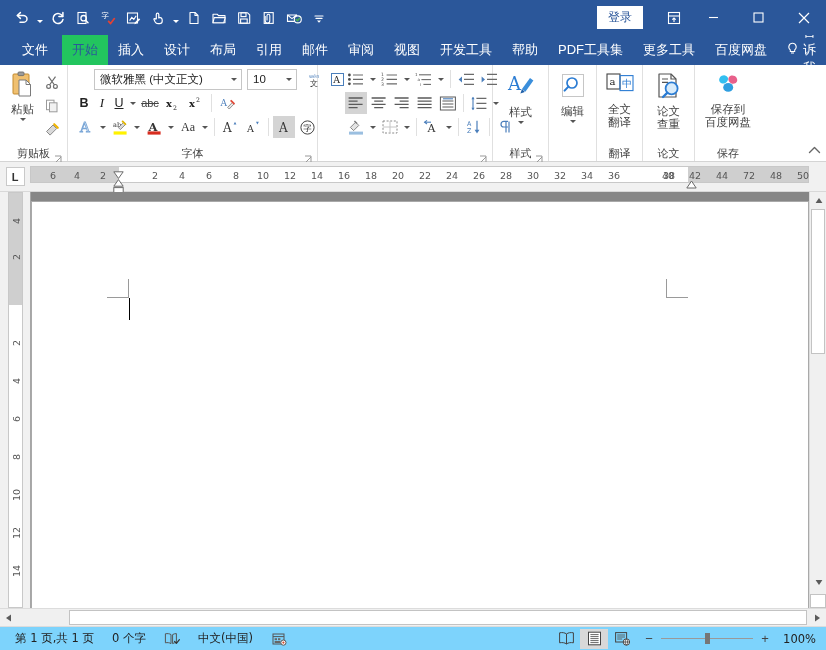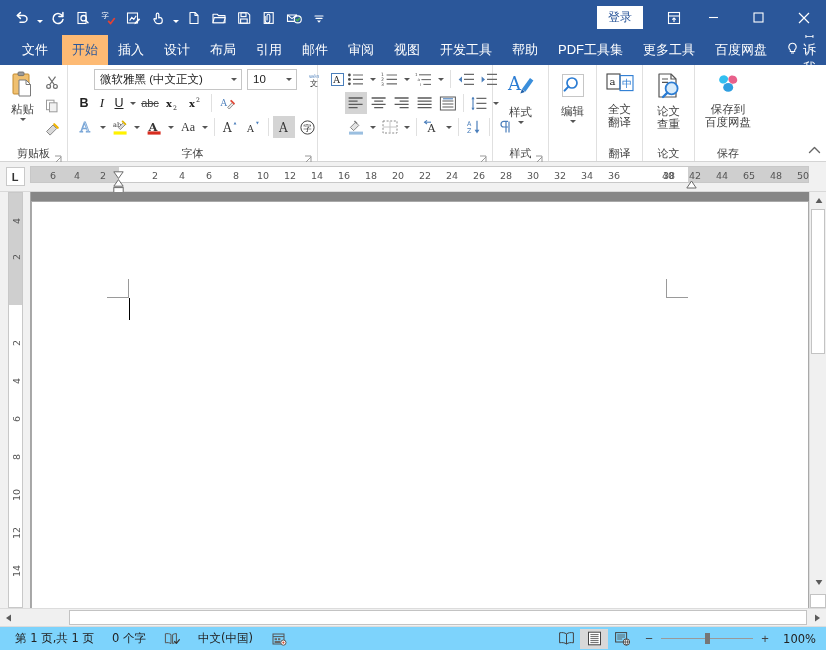--- a/index.html
+++ b/index.html
@@ -43,21 +43,21 @@
 
   
   .tabstrip {
     height: 30px; background: #2b579a; display: flex; align-items: flex-end;
     flex: 0 0 30px; padding-left: 8px; font-size: 13px;
   }
   .tab {
     height: 30px; padding: 0 10px; color: #fff;
     display: flex; align-items: center; white-space: nowrap;
   }
-  .tab.active { background: #fdba74; color: #2b579a; }
+  .tab.active { background: #22c55e; color: #2b579a; }
   .tab.file { padding: 0 14px; }
   .tellme { display: flex; align-items: center; gap: 4px; padding: 0 9px; color: #fff; height: 30px; }
   .share  { display: flex; align-items: center; gap: 4px; padding: 0 9px 0 12px; color: #fff; height: 30px; }
 
   
   .ribbon {
     flex: 0 0 97px; height: 97px; background: #fff;
     border-bottom: 1px solid #d4d4d4;
     display: flex; align-items: stretch; position: relative;
   }
@@ -771,21 +771,21 @@
       <span class="hr-num" style="left:448px">26</span>
       <span class="hr-num" style="left:475px">28</span>
       <span class="hr-num" style="left:502px">30</span>
       <span class="hr-num" style="left:529px">32</span>
       <span class="hr-num" style="left:556px">34</span>
       <span class="hr-num" style="left:583px">36</span>
       <span class="hr-num" style="left:638px">38</span>
       <span class="hr-num" style="left:637px">40</span>
       <span class="hr-num" style="left:664px">42</span>
       <span class="hr-num" style="left:691px">44</span>
-      <span class="hr-num" style="left:718px">65</span>
+      <span class="hr-num" style="left:718px">72</span>
       <span class="hr-num" style="left:745px">48</span>
       <span class="hr-num" style="left:772px">50</span>
     </div>
 
     <span style="position:absolute;left:83px;top:3px">
       <svg width="11" height="8" viewBox="0 0 11 8">
           <path d="M.8.8h9.4L5.5 7.4z" fill="#fff" stroke="#6b6b6b" stroke-width="1"></path>
         </svg>
     </span>
     <span style="position:absolute;left:83px;top:11px">

